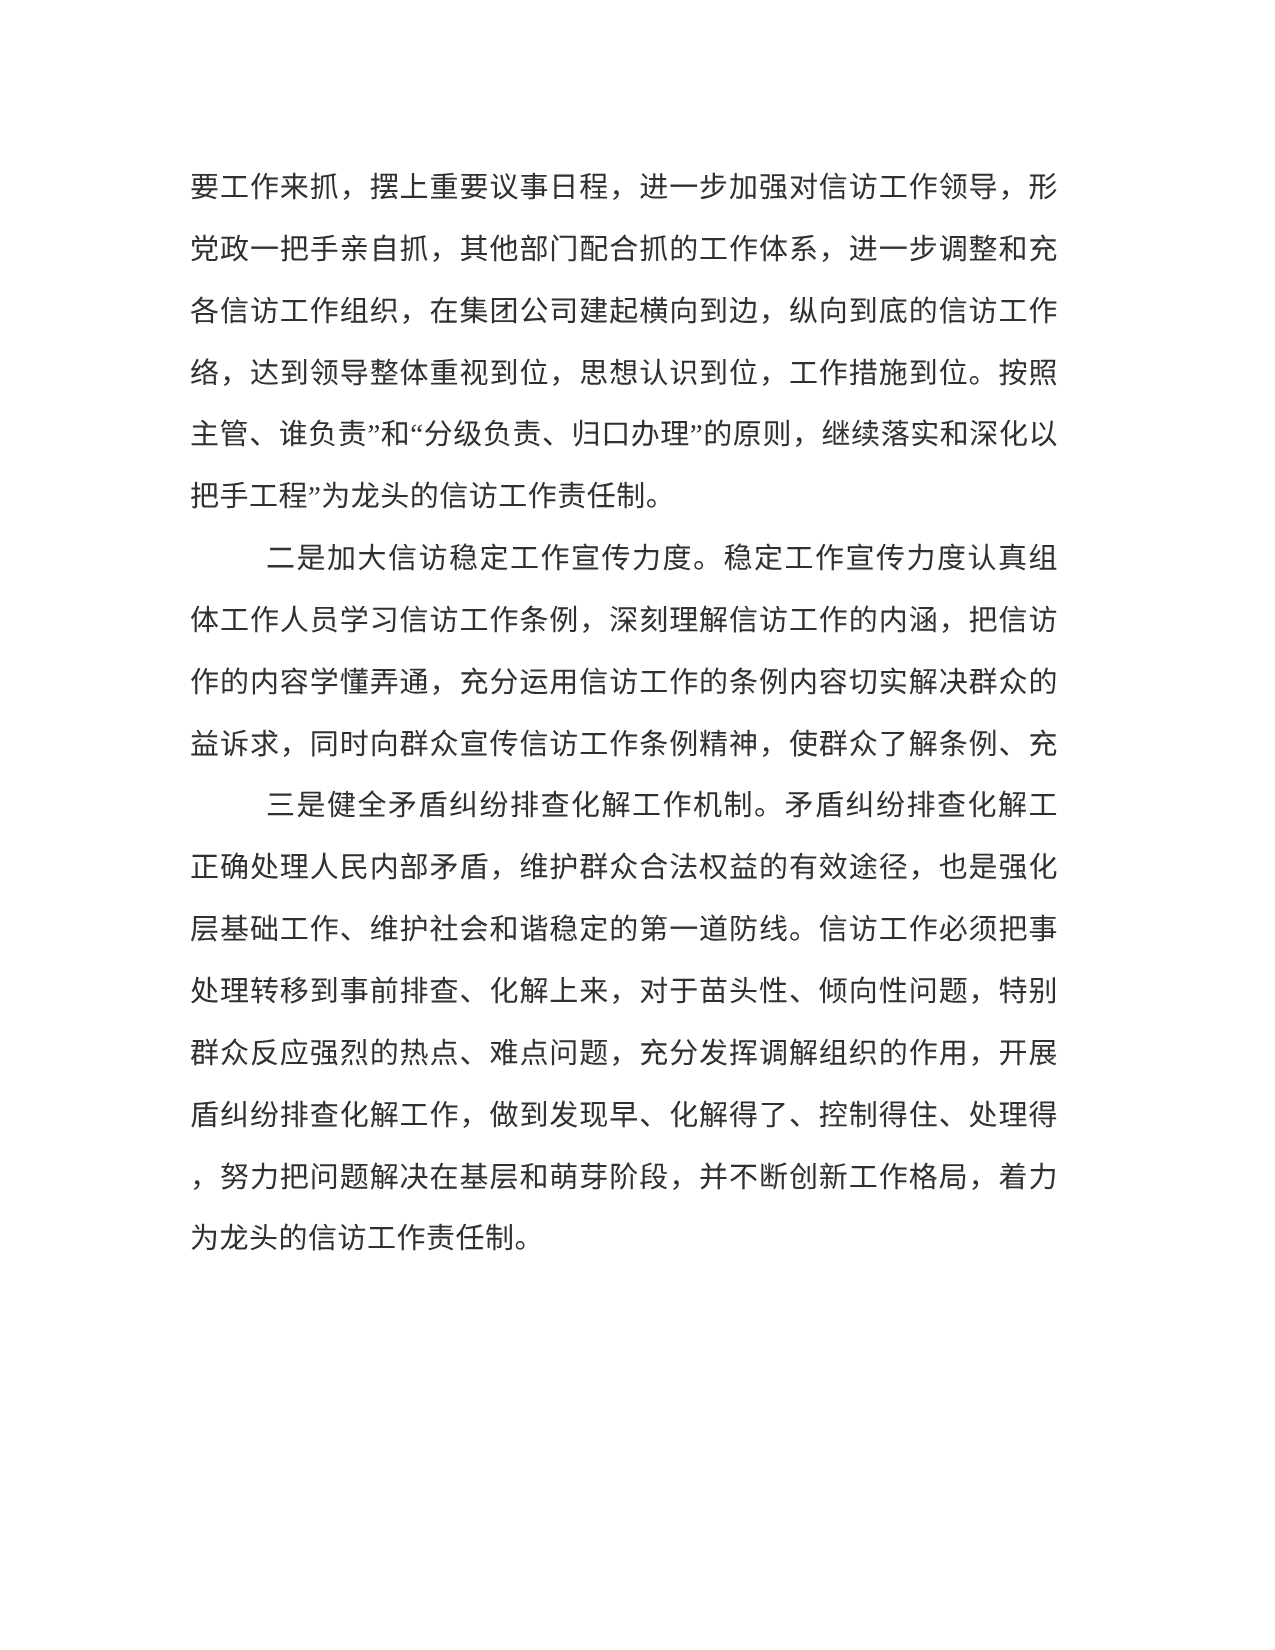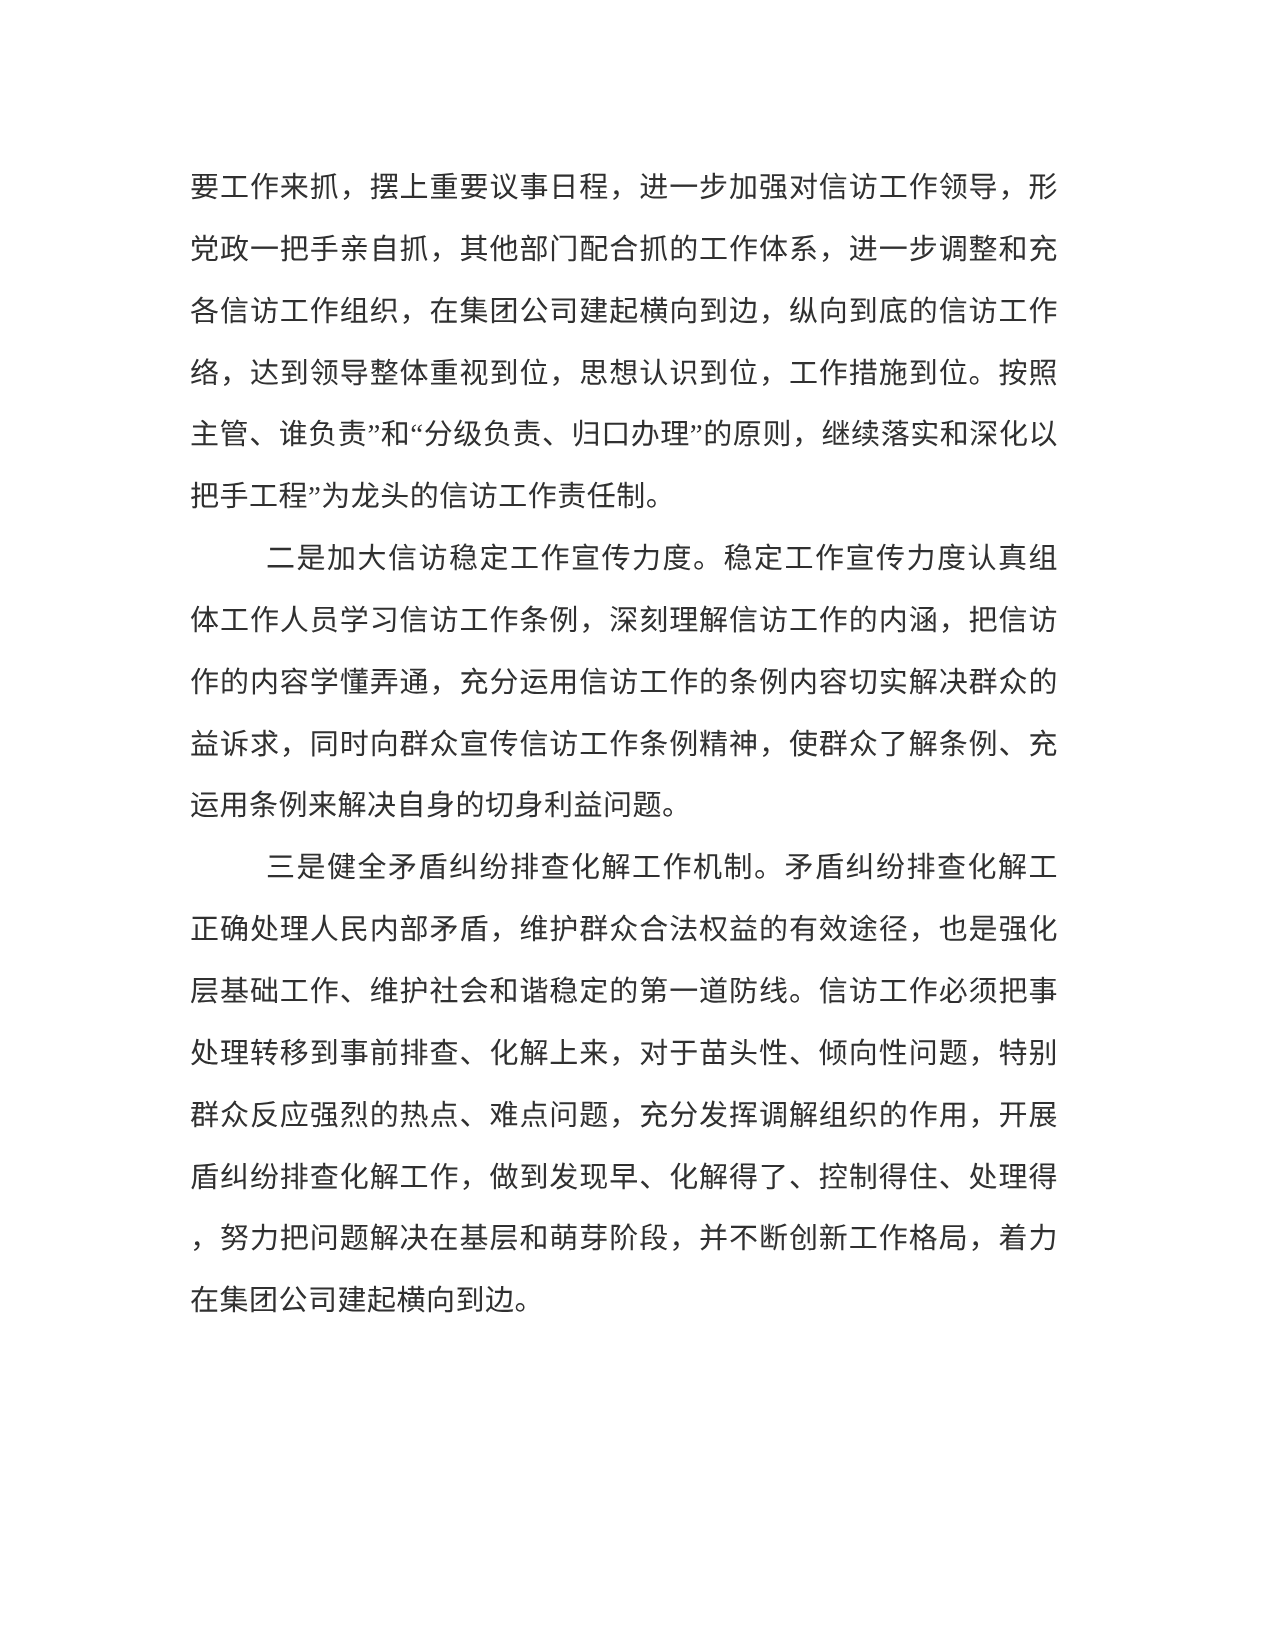--- a/index.html
+++ b/index.html
@@ -60,26 +60,25 @@
         <div class="line">各信访工作组织，在集团公司建起横向到边，纵向到底的信访工作网</div>
         <div class="line">络，达到领导整体重视到位，思想认识到位，工作措施到位。按照“谁</div>
         <div class="line">主管、谁负责”和“分级负责、归口办理”的原则，继续落实和深化以“一</div>
         <div class="line no-fill">把手工程”为龙头的信访工作责任制。</div>
       </div>
       <div class="paragraph">
         <div class="line indent">二是加大信访稳定工作宣传力度。稳定工作宣传力度认真组织全</div>
         <div class="line">体工作人员学习信访工作条例，深刻理解信访工作的内涵，把信访工</div>
         <div class="line">作的内容学懂弄通，充分运用信访工作的条例内容切实解决群众的利</div>
         <div class="line">益诉求，同时向群众宣传信访工作条例精神，使群众了解条例、充分</div>
-        <div class="line no-fill">运用条例来解决自身的切身利益问题。</div>
       </div>
       <div class="paragraph">
         <div class="line indent">三是健全矛盾纠纷排查化解工作机制。矛盾纠纷排查化解工作是</div>
         <div class="line">正确处理人民内部矛盾，维护群众合法权益的有效途径，也是强化基</div>
         <div class="line">层基础工作、维护社会和谐稳定的第一道防线。信访工作必须把事后</div>
         <div class="line">处理转移到事前排查、化解上来，对于苗头性、倾向性问题，特别是</div>
         <div class="line">群众反应强烈的热点、难点问题，充分发挥调解组织的作用，开展矛</div>
         <div class="line">盾纠纷排查化解工作，做到发现早、化解得了、控制得住、处理得好</div>
         <div class="line">，努力把问题解决在基层和萌芽阶段，并不断创新工作格局，着力形</div>
-        <div class="line no-fill">在集团公司建起横向到边。</div>
+        <div class="line no-fill">为龙头的信访工作责任制。</div>
       </div>
     </div>
 </div>
 
 </body></html>

